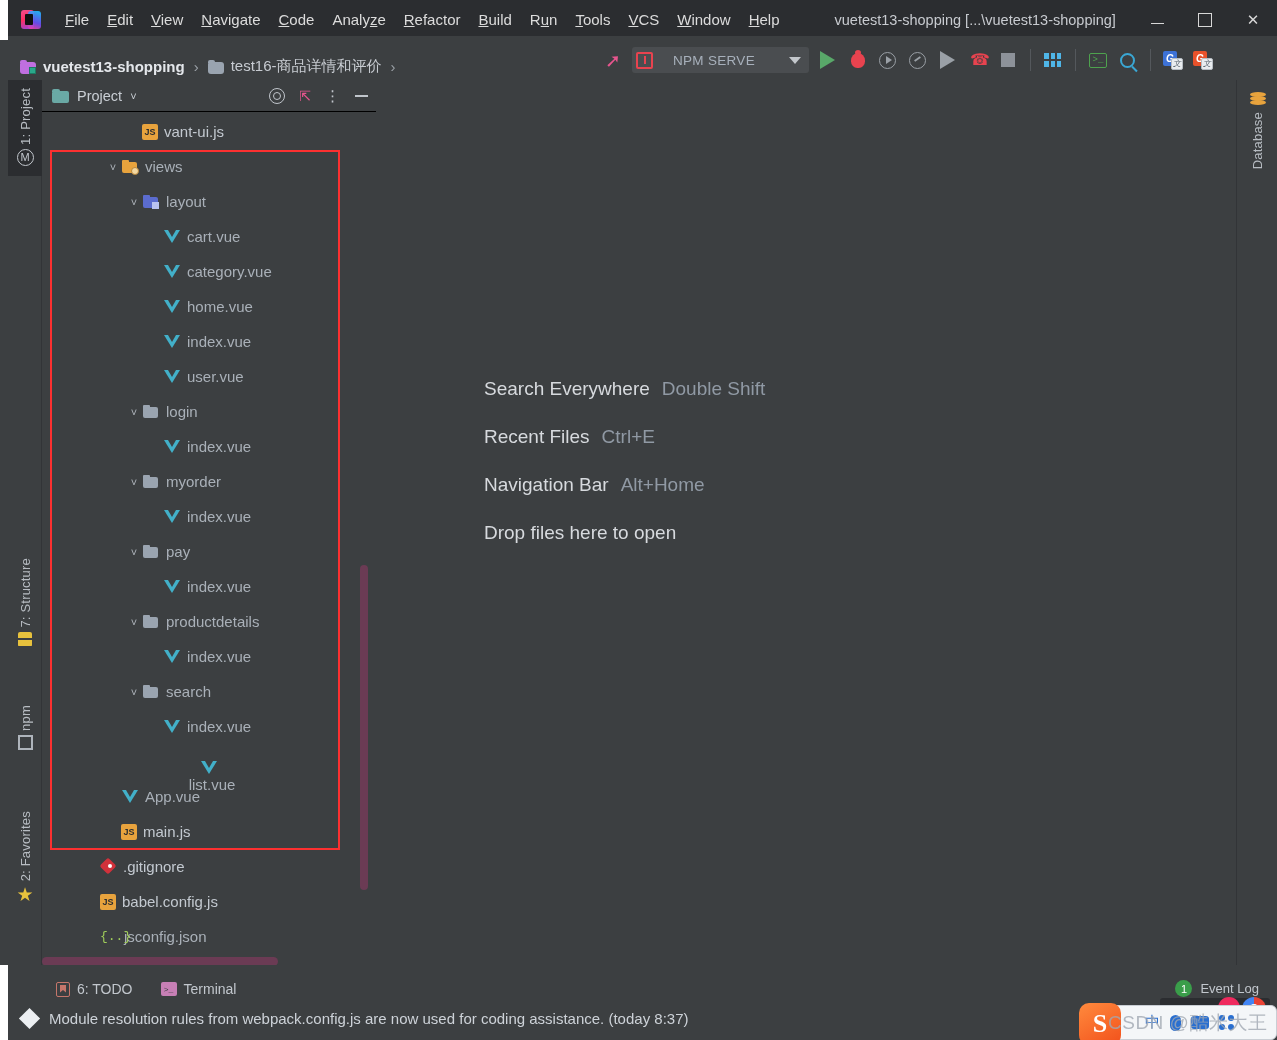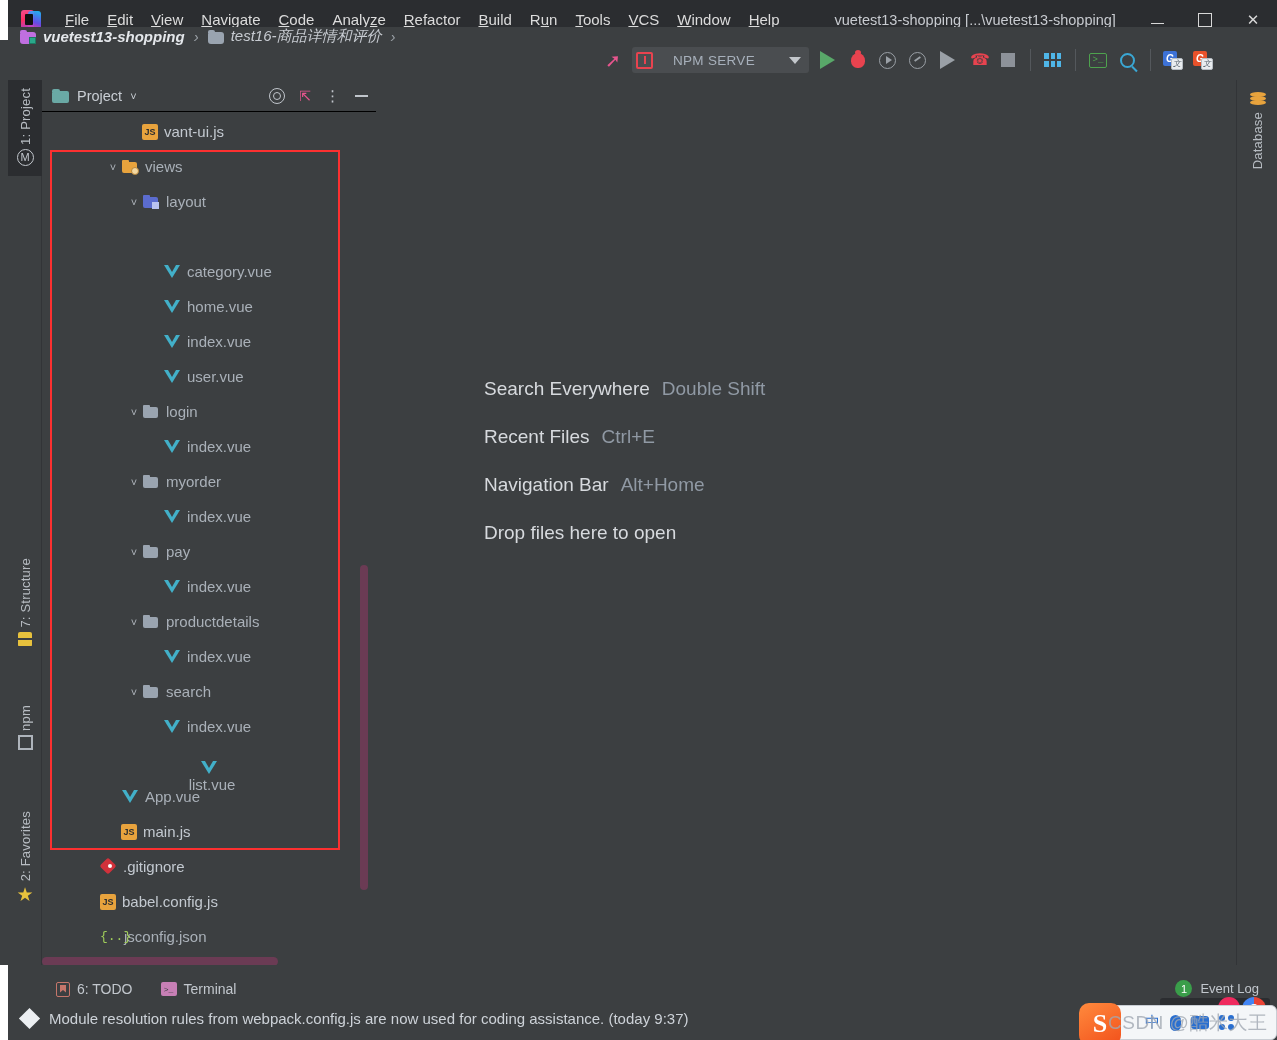--- a/index.html
+++ b/index.html
@@ -42,23 +42,23 @@
   .win-ctrl-group { position: absolute; right: 0; top: 0; height: 40px; display: flex; }
   .win-btn {
     width: 48px; height: 40px; display:flex; align-items:center; justify-content:center;
     color: #d8d8d8; font-size: 15px;
   }
   .win-btn.min::after { content:""; display:block; width:13px; height:1.6px; background:#d8d8d8; margin-top:7px;}
   .win-btn.max::after { content:""; display:block; width:12px; height:12px; border:1.6px solid #d8d8d8;}
 
   
   .navbar {
-    position: absolute; left: 8px; top: 27px; width: 1269px; height: 40px;
+    position: absolute; left: 8px; top: 36px; width: 1269px; height: 40px;
     background: #3c3f41;
-    display: flex; align-items: flex-start; font-style: italic;
+    display: flex; align-items: flex-end;
   }
   .crumbs { display: flex; align-items: center; margin-left: 12px; }
   .crumb { display: flex; align-items: center; color: #c7cbd1; font-size: 15px; }
   .crumb.bold { font-weight: bold; color: #e4e7eb; }
   .crumb-sep { color: #9aa0a6; margin: 0 9px; font-size: 15px; }
   .ic-folder {
     width: 16px; height: 14px; margin-right: 7px; position: relative; flex:none;
   }
   .ic-folder .body { position:absolute; inset:2px 0 0 0; background:#c06fe0; border-radius:2px 3px 3px 3px;}
   .ic-folder .tab  { position:absolute; left:0; top:0; width:7px; height:3px; background:#c06fe0; border-radius:2px 2px 0 0;}
@@ -463,20 +463,26 @@
         <div class="trow" style="top: 72px;">
           <span style="display: inline-block; flex: 0 0 auto; width: 84px;"></span>
           <span class="tcaret">˅</span>
           <span class="ic folder-b">
             <i></i>
             <b></b>
             <u></u>
           </span>
           <span class="tlabel">layout</span>
         </div>
+        <div class="trow" style="top: 107px;">
+          <span style="display: inline-block; flex: 0 0 auto; width: 105px;"></span>
+          <span class="tcaret"></span>
+          <span class="ic vue"></span>
+          <span class="tlabel">cart.vue</span>
+        </div>
         <div class="trow" style="top: 142px;">
           <span style="display: inline-block; flex: 0 0 auto; width: 105px;"></span>
           <span class="tcaret"></span>
           <span class="ic vue"></span>
           <span class="tlabel">category.vue</span>
         </div>
         <div class="trow" style="top: 177px;">
           <span style="display: inline-block; flex: 0 0 auto; width: 105px;"></span>
           <span class="tcaret"></span>
           <span class="ic vue"></span>
@@ -665,21 +671,21 @@
       <span class="lbl">Terminal</span>
     </div>
     <div class="eventlog">
       <span class="badge">1</span>
       <span class="lbl">Event Log</span>
     </div>
   </div>
 
   <div class="statusbar">
     <span class="status-diamond"></span>
-    <span class="status-text">Module resolution rules from webpack.config.js are now used for coding assistance. (today 9:37)</span>
+    <span class="status-text">Module resolution rules from webpack.config.js are now used for coding assistance. (today 8:37)</span>
   </div>
 
   <div class="any-btn">Any Butt</div>
   <div class="red-dot"></div>
   <div class="goog-c"></div>
 
   <div class="ime">
     <span class="sg">S</span>
     <span class="itm">中</span>
     <span class="mic"></span>

